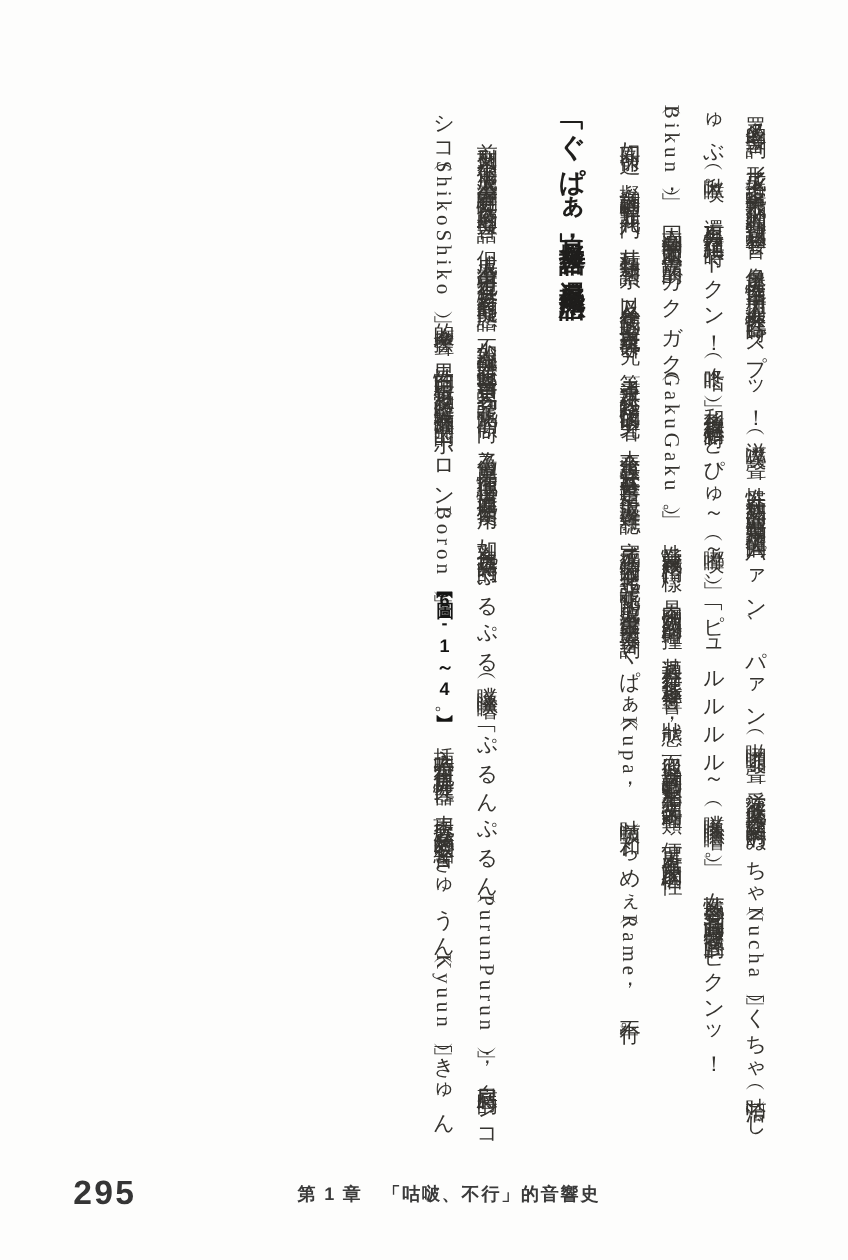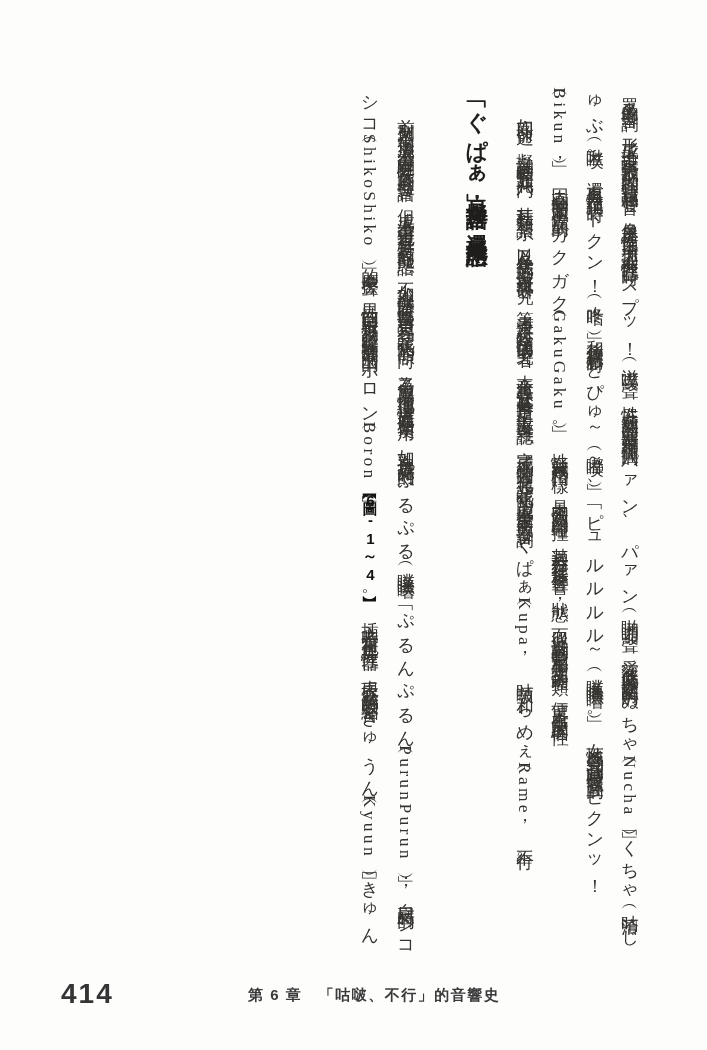--- a/index.html
+++ b/index.html
@@ -82,17 +82,17 @@
 <div class="page">
 
   <main class="text-block">
     <p class="para">眾多的擬音詞，形成了許多現實中找不到的獨特語感和發音。像是男性性器用力插入女性性器時「ズプッ！（滋噗）」聲，性器在激烈的活塞運動下碰撞的「パァン、パァン（啪啪啪）」聲，愛液彼此摩擦交融時的「ぬちゃ（Nucha）」「くちゃ（咕洽）」「じゅぶ（啾噗）」。還有男性在絕頂時「ドクン！（咚咕！）」和後續射精時「どぴゅ～（嘟噗～）」、「ピュルルルル～（噗嚕嚕嚕嚕～）」。女性感覺到高潮時身體僵直的「ビクンッ！（Bikun）」，因高潮餘韻而不停震顫的「ガクガク（GakuGaku）」。性愛就跟格鬥一樣，是肉體激烈的碰撞，其過程存在很多種音響、狀態，而從擬音詞的數量和手繪文字的種類，便可看出作家的個性。</p>
     <p class="para indent">如同前述，擬音詞的種類五花八門，其種類和譜系、以及各年代的擬音表現等研究，筆者決定託付給今後的研究者，本章將專注於甚至跨足至一般漫畫雜誌，完成了獨特的進化並「記號化」的成人漫畫界兩大擬音詞「くぱぁ（Kupa，咕啵）」和「らめぇ（Rame，不行）」。</p>
     <h2 class="heading">「ぐぱぁ」是擬音語，還是擬態語？</h2>
     <p class="para indent"><span>前文列舉了幾個成人漫畫中有關性行為的擬音語，但成人漫畫中也有很多特有的擬態語。不如說擬態語有比擬音語更容易「記號化」的傾向，為了簡單易懂地傳達情境而頻繁使用。如乳房搖晃時的「ぷるぷる（噗嚕噗嚕）」、「ぷるんぷるん（PurunPurun）」；自慰時的「シコシコ（ShikoShiko）」的摩擦聲；男性的巨根還沒勃起時從衣褲間彈出的「ボロン（Boron）」</span><span class="figref">【圖6-1～4】</span><span>。插入時子宮包住男性性器，表現欣喜感的收縮音「きゅうん（Kyuun）」「きゅん</span></p>
   </main>
 
   <footer>
-    <div class="footer-pageno">414</div>
-    <div class="footer-title">第 6 章　「咕啵、不行」的音響史</div>
+    <div class="footer-pageno">295</div>
+    <div class="footer-title">第 1 章　「咕啵、不行」的音響史</div>
   </footer>
 
 </div>
 
 </body></html>

